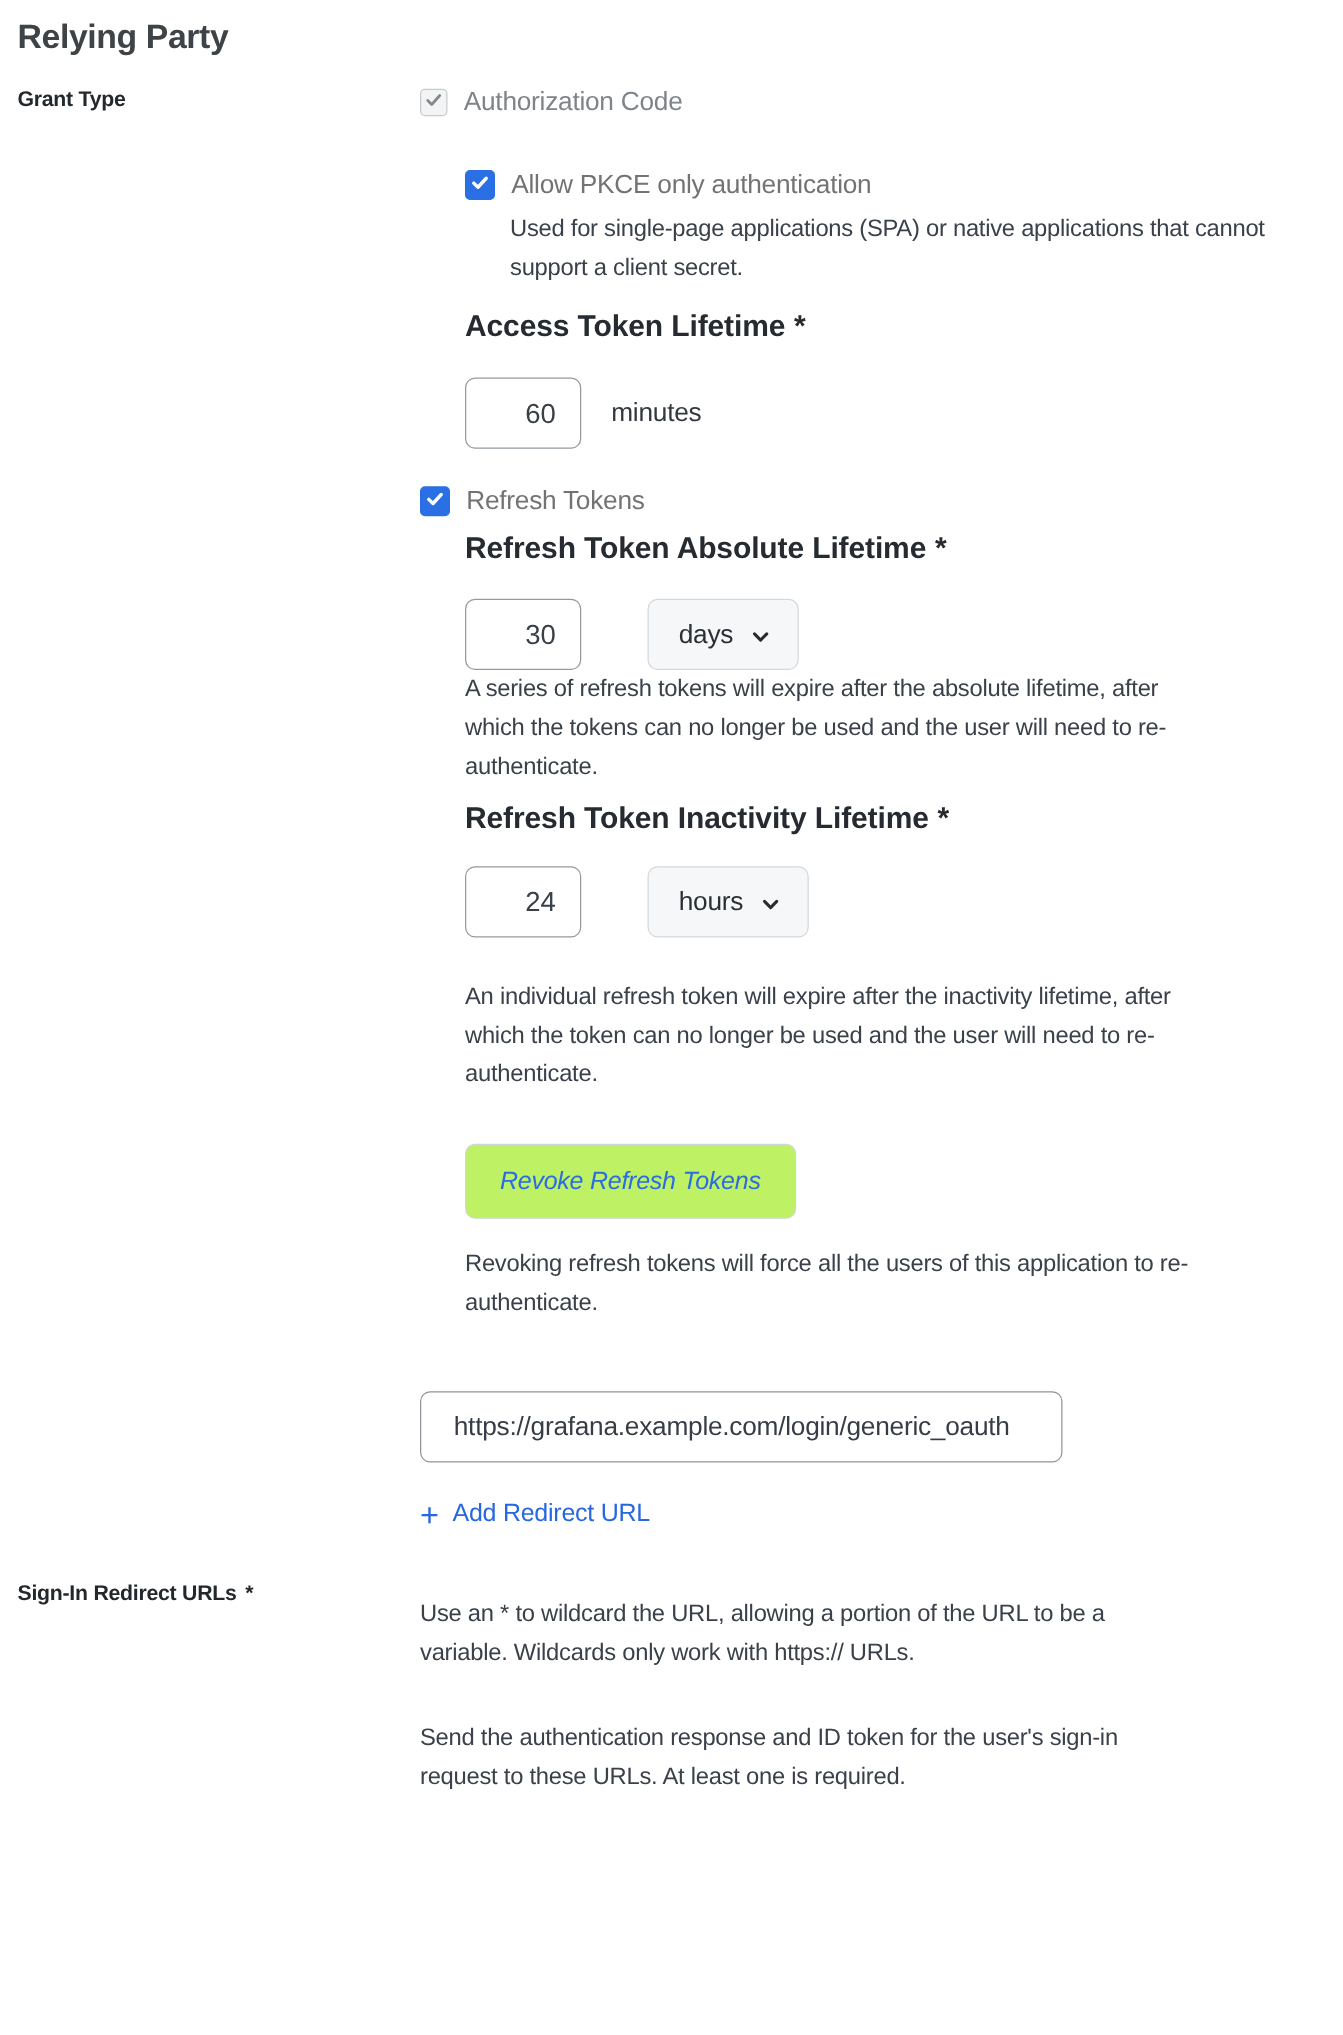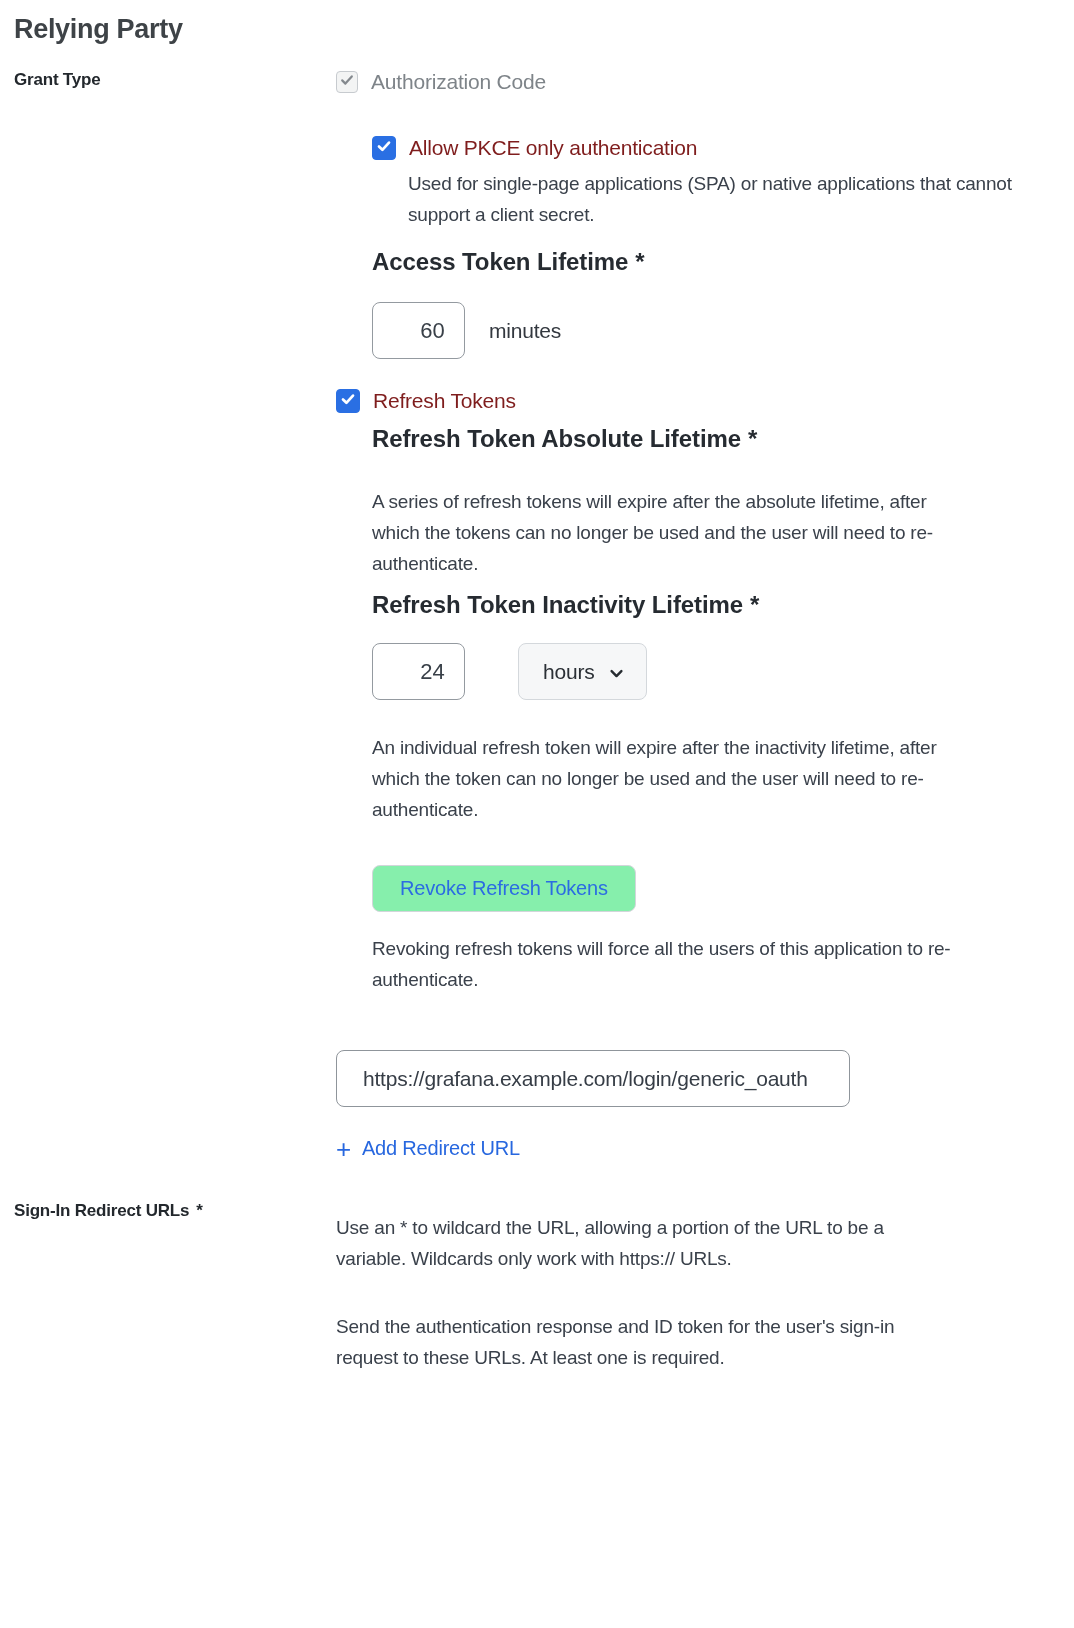--- a/index.html
+++ b/index.html
@@ -38,21 +38,21 @@
     align-items: center;
     justify-content: center;
     flex: 0 0 auto;
   }
   .checkbox.checked { background: #2a6fe3; border: 1px solid #2a6fe3; }
   .checkbox.disabled {
     width: 22px; height: 22px;
     background: #f3f4f4;
     border: 1px solid #c7cbcf;
   }
-  .check-label { font-size: 21px; color: #7f1d1d; margin-left: 13px; }
+  .check-label { font-size: 21px; color: #737373; margin-left: 13px; }
   .check-label.gray { color: #7e8489; }
 
   .indent { margin-left: 36px; }
 
   .desc {
     font-size: 19px;
     line-height: 31px;
     color: #3a414b;
     white-space: pre-line;
   }
@@ -90,30 +90,31 @@
     background: #f6f7f8;
     border: 1px solid #d4d8dc;
     border-radius: 8px;
     font-size: 21px;
     color: #2b3036;
     cursor: pointer;
   }
   .chev { display: inline-flex; margin-top: 3px; }
 
   .revoke-btn {
-    height: 47px;
+    height: 60px;
     padding: 0 27px;
-    background: #86efac;
+    background: #bef264;
     border: 1px solid #d2d6da;
     border-radius: 8px;
     font-size: 20px;
     font-family: inherit;
     color: #2b6ce2;
     cursor: pointer;
     letter-spacing: -0.2px;
+    font-style: italic;
   }
 
   .url-input {
     width: 514px; height: 57px;
     border: 1px solid #8f959b;
     border-radius: 8px;
     padding: 0 26px;
     font-size: 21px;
     color: #363d46;
     font-family: inherit;
@@ -134,21 +135,21 @@
 
   
   .pkce-block { margin-top: 42px; }
   .pkce-desc { margin-top: 8px; margin-left: 36px; }
   .access-label { margin-top: 18px; }
   .access-input-row { margin-top: 26px; }
   .access-desc { margin-top: 33px; }
   .refresh-check { margin-top: 30px; }
   .abs-label { margin-top: 12px; }
   .abs-input-row { margin-top: 26px; }
-  .abs-desc { margin-top: 33px; }
+  .abs-desc { }
   .inact-label { margin-top: 12px; }
   .inact-input-row { margin-top: 24px; }
   .inact-desc { margin-top: 32px; }
   .revoke-btn { margin-top: 40px; display: block; }
   .revoke-desc { margin-top: 21px; }
   .signin-row { margin-top: 55px; align-items: center; }
   .send-desc { margin-top: 37px; }
   .wildcard-desc { margin-top: 50px; }
 </style>
 </head>
@@ -204,20 +205,31 @@
               </svg>
           </span>
         </span>
         <span class="check-label">Refresh Tokens</span>
       </div>
 
       <div class="indent">
         <div class="field-label abs-label">
           <span>Refresh Token Absolute Lifetime</span><span class="req">*</span>
         </div>
+        <div class="input-row abs-input-row">
+          <input class="num-input" type="text" value="30" style="">
+          <span class="unit-select">
+            <span>days</span>
+            <span class="chev">
+              <svg width="17" height="17" viewBox="0 0 16 16">
+                  <path d="M3.4 5.8 L8 10.4 L12.6 5.8" fill="none" stroke="#272c31" stroke-width="2.3" stroke-linecap="round" stroke-linejoin="round"></path>
+                </svg>
+            </span>
+          </span>
+        </div>
         <p class="desc abs-desc">A series of refresh tokens will expire after the absolute lifetime, after
 which the tokens can no longer be used and the user will need to re-
 authenticate.</p>
 
         <div class="field-label inact-label">
           <span>Refresh Token Inactivity Lifetime</span><span class="req">*</span>
         </div>
         <div class="input-row inact-input-row">
           <input class="num-input" type="text" value="24" style="">
           <span class="unit-select">

